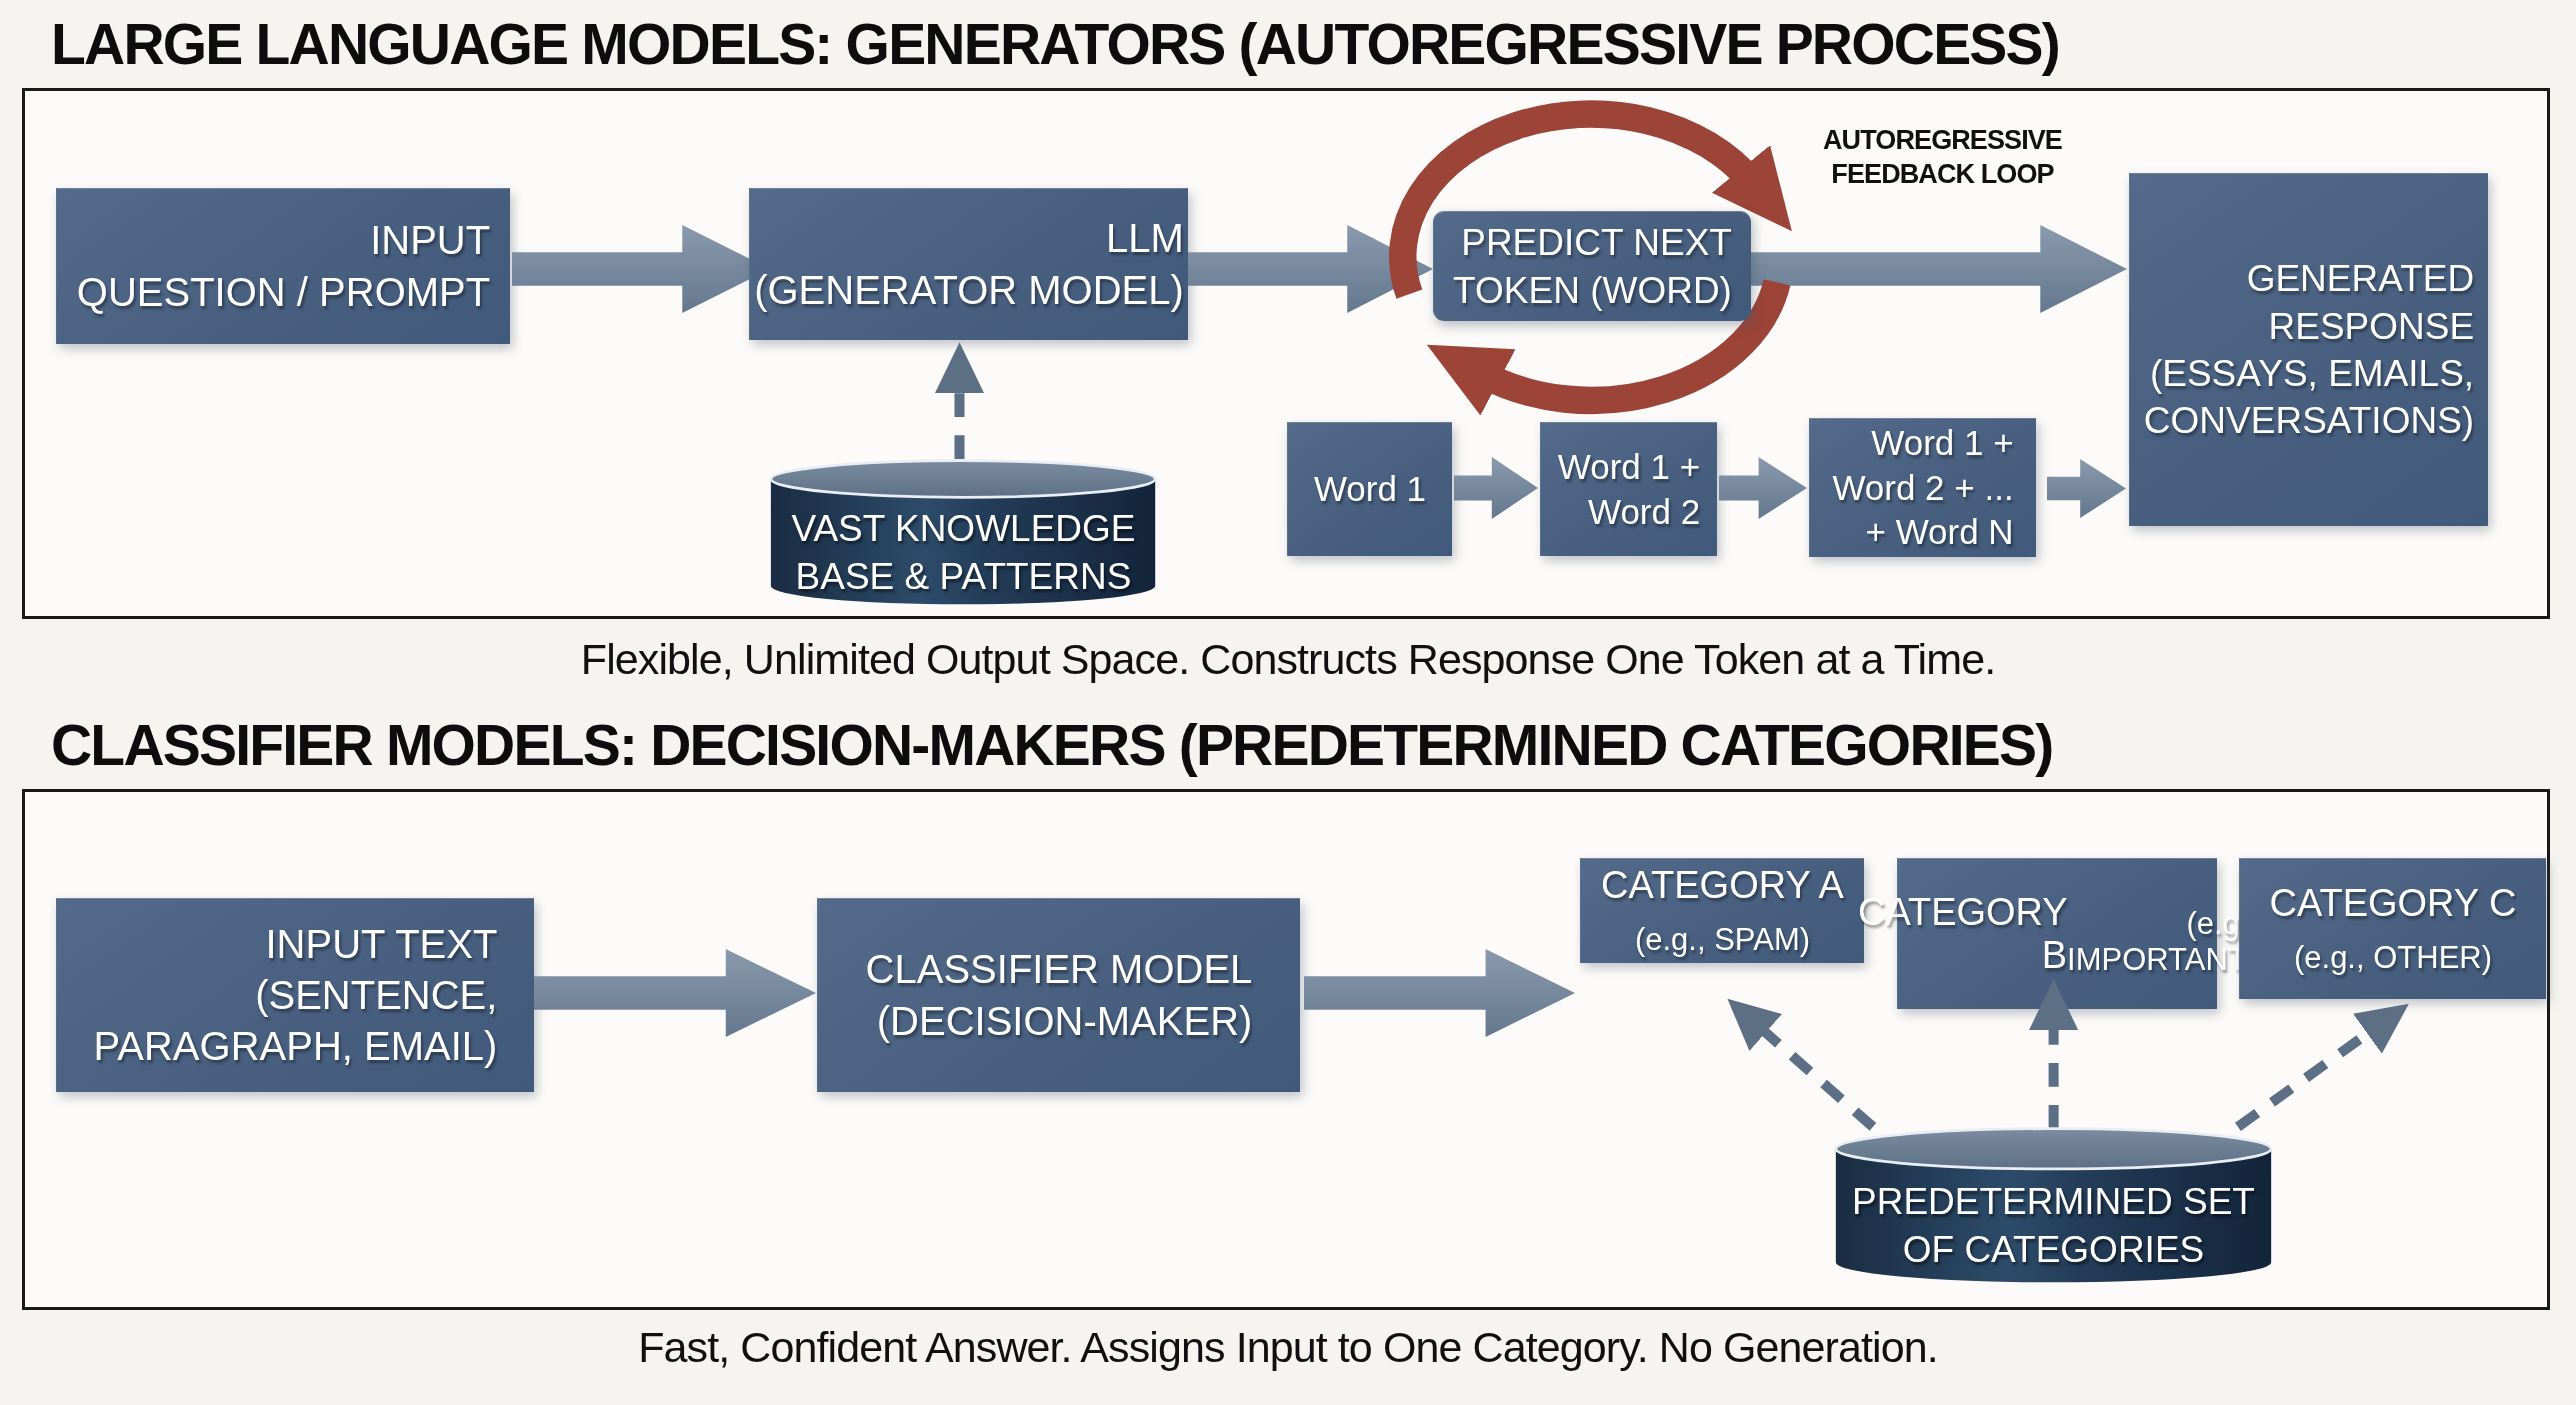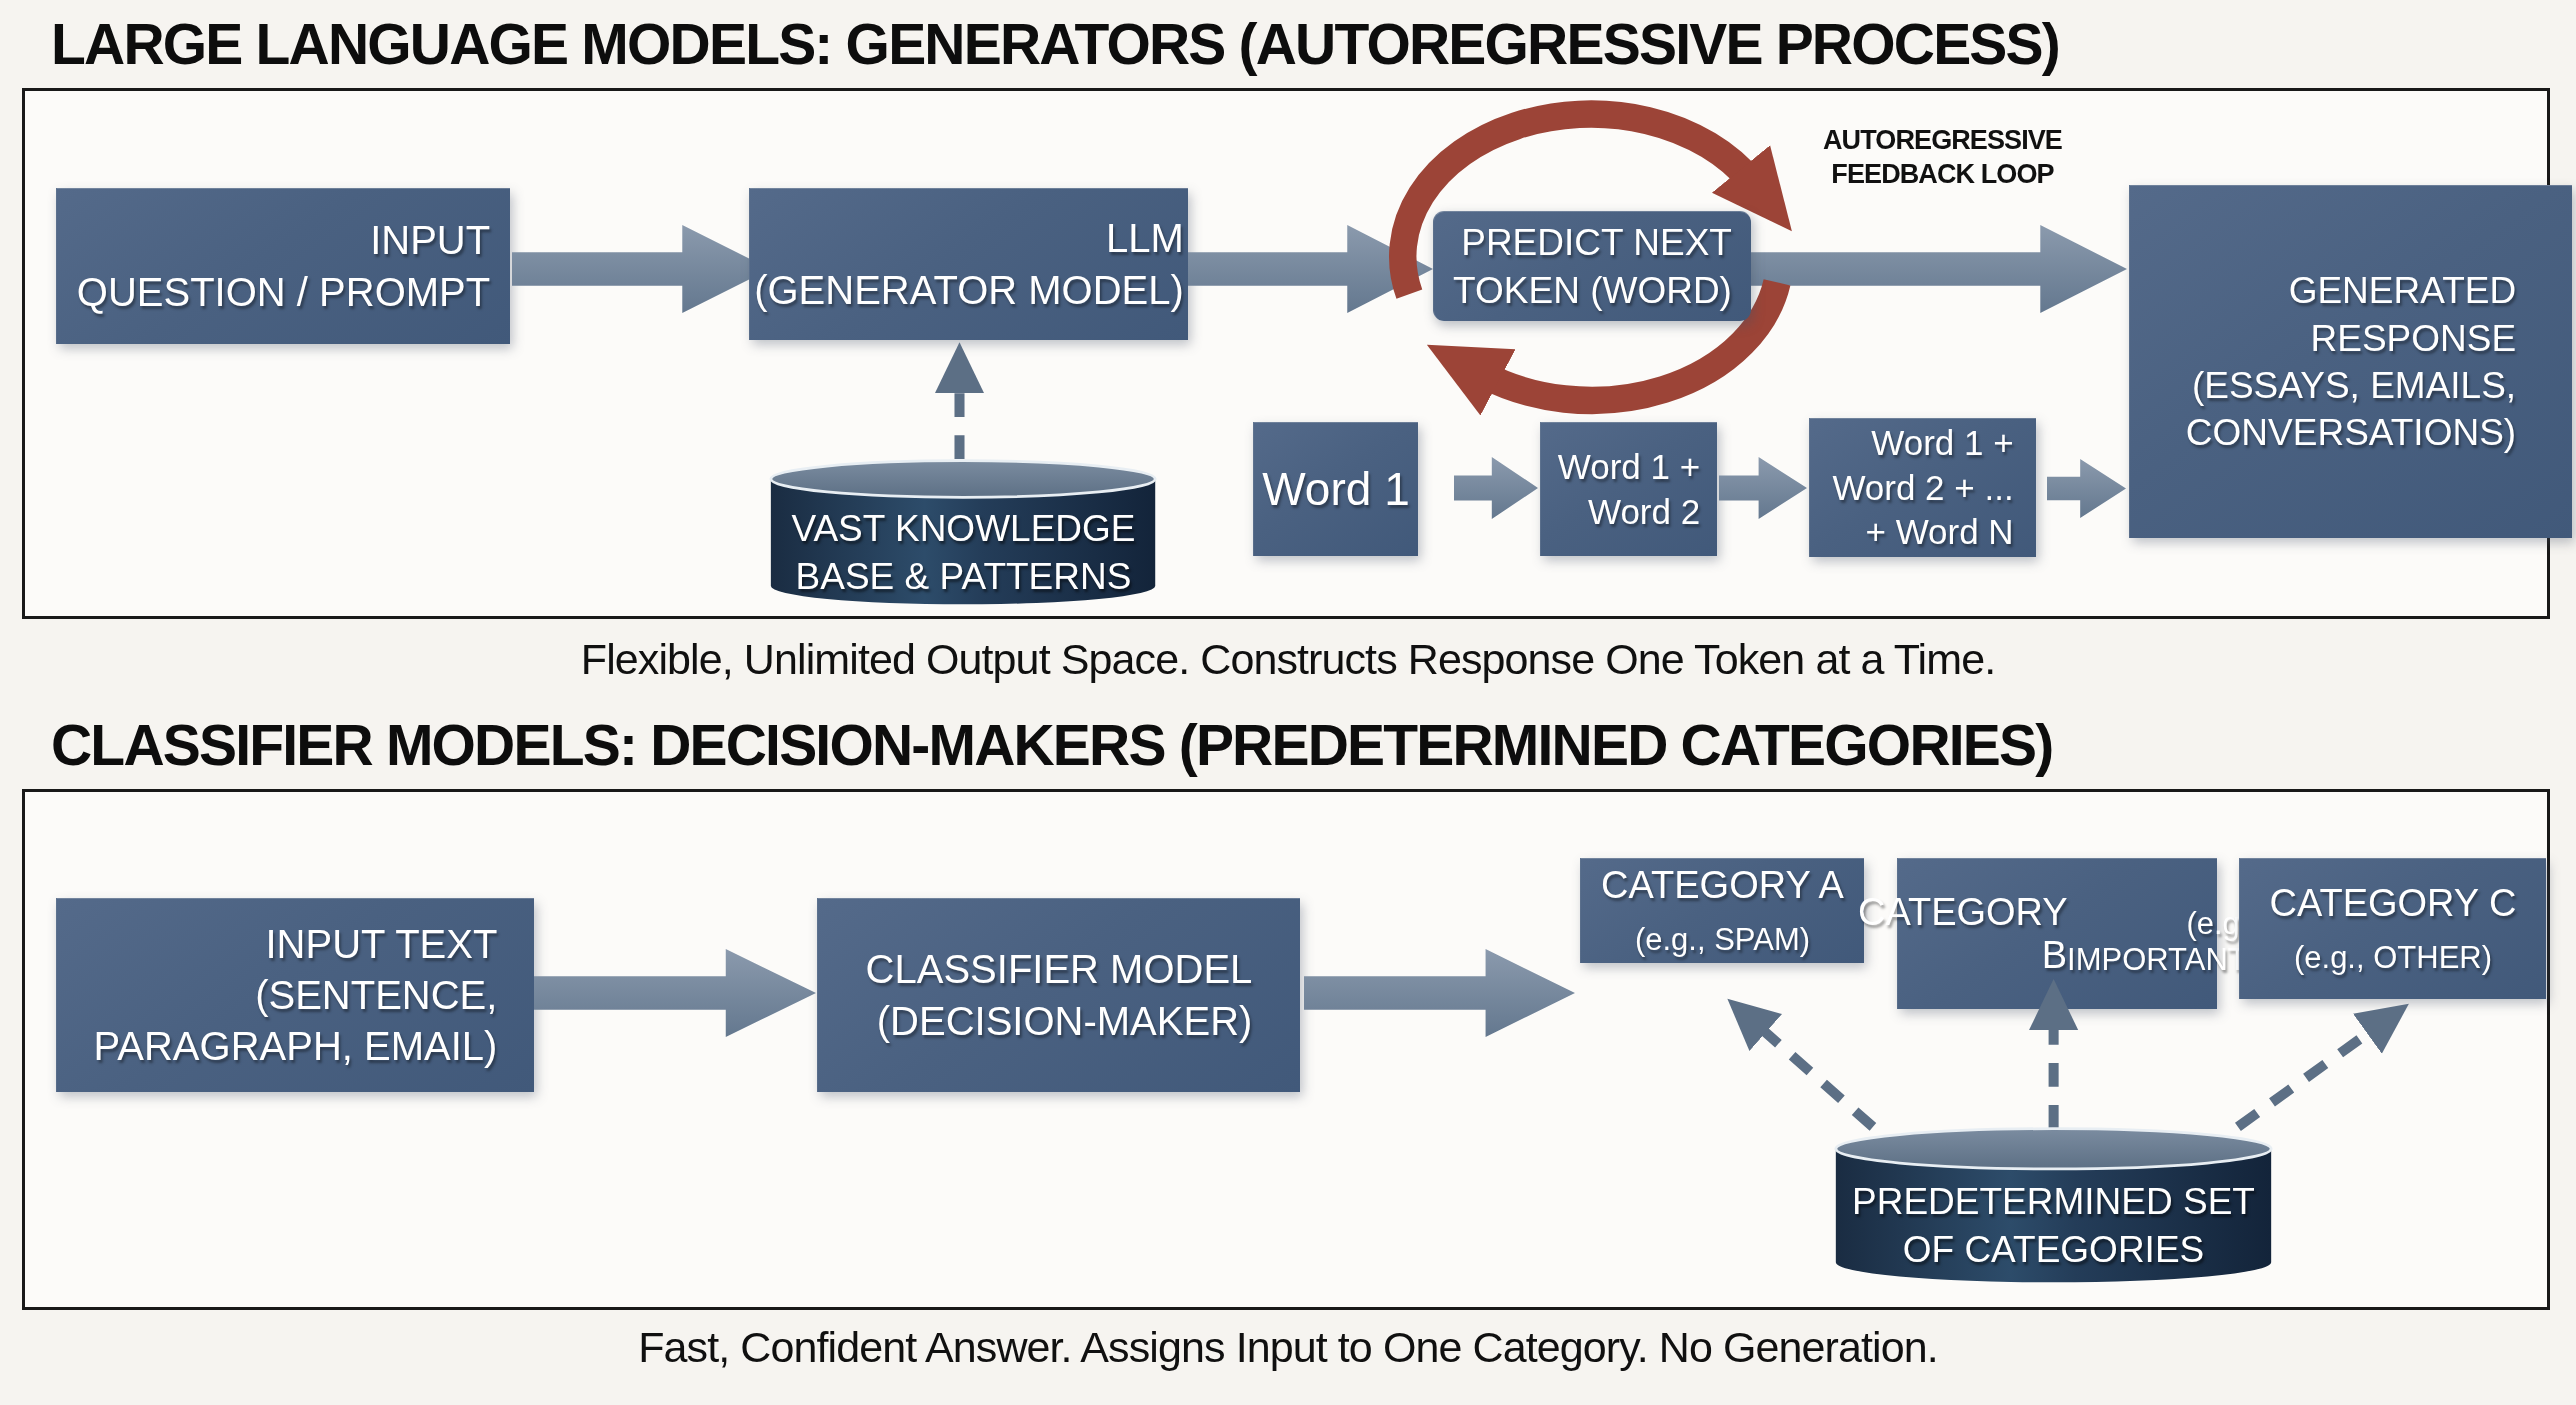--- a/index.html
+++ b/index.html
@@ -89,28 +89,28 @@
     </svg>
 
     <div class="box" style="left:1408px; top:120px; width:318px; height:110px; font-size:37px;border-radius:11px;">
       <span class="pre">PREDICT NEXT
 TOKEN (WORD)</span>
     </div>
 
     <div class="loop-label" style="left:1716px; top:33px; width:403px;">AUTOREGRESSIVE
 FEEDBACK LOOP</div>
 
-    <div class="box" style="left:2104px; top:94px; width:443px; height:353px; font-size:37px;">
+    <div class="box" style="left:2104px; top:82px; width:359px; height:353px; font-size:37px;">
       <span class="pre">GENERATED
 RESPONSE
 (ESSAYS, EMAILS,
 CONVERSATIONS)</span>
     </div>
 
-    <div class="box" style="left:1228px; top:331px; width:165px; height:134px; font-size:46px;">
+    <div class="box" style="left:1262px; top:331px; width:165px; height:134px; font-size:35px;">
       <span class="pre">Word 1</span>
     </div>
     <div class="arrow" style="left:1429px; top:366px; width:84px; height:62px; clip-path:polygon(0 30%,45% 30%,45% 0,100% 50%,45% 100%,45% 70%,0 70%);"></div>
     <div class="box" style="left:1515px; top:331px; width:177px; height:134px; font-size:35px;">
       <span class="pre">Word 1 +
 Word 2</span>
     </div>
     <div class="arrow" style="left:1694px; top:366px; width:88px; height:62px; clip-path:polygon(0 30%,45% 30%,45% 0,100% 50%,45% 100%,45% 70%,0 70%);"></div>
     <div class="box" style="left:1784px; top:327px; width:227px; height:139px; font-size:35px;">
       <span class="pre">Word 1 +

